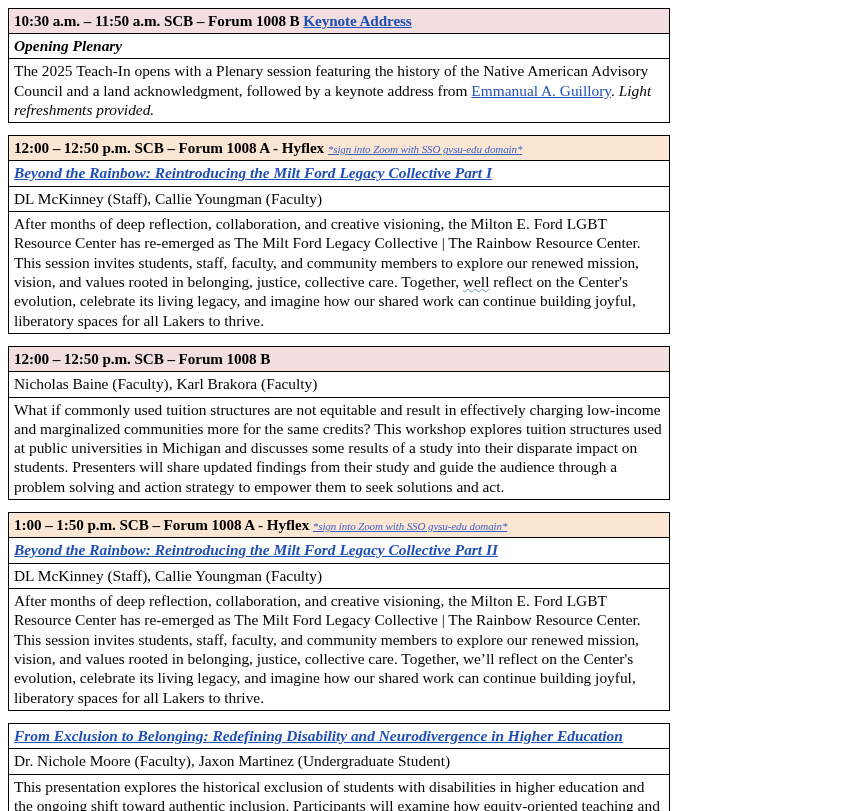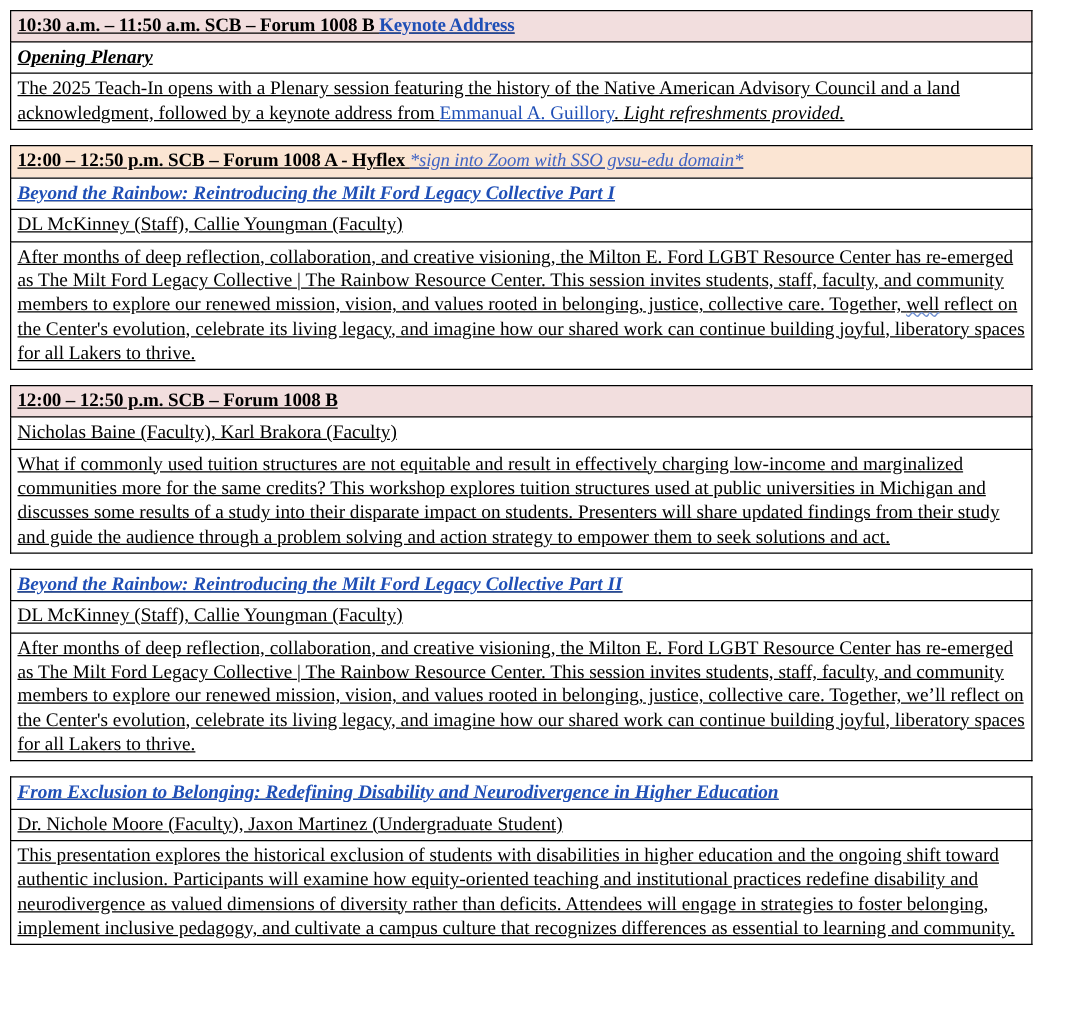--- a/index.html
+++ b/index.html
@@ -13,26 +13,25 @@
     font-family: "Liberation Serif", "DejaVu Serif", serif;
     color: #000000;
     overflow: hidden;
   }
   .page {
     width: 852px;
     padding: 8px 0 0 0;
     box-sizing: border-box;
   }
   .session-table {
-    width: 818px;
+    width: 662px;
     margin: 0 0 12px 8px;
     border-collapse: collapse;
     table-layout: fixed;
     border: 1.6px solid #000;
-    text-decoration: underline;
   }
   .session-table tr td {
     border: 1px solid #000;
     padding: 2px 5px 3px 5px;
     vertical-align: top;
     line-height: 1.255;
   }
   
   .row-header td {
     font-weight: bold;
@@ -88,21 +87,21 @@
     font-weight: bold;
     font-style: italic;
     text-decoration: underline;
     margin-top: 30px;
   }
   .link-note {
     color: #3f63c4;
     font-style: italic;
     font-weight: normal;
     text-decoration: underline;
-    font-size: 15px;
+    font-size: 11px;
   }
   .link-plain {
     color: #1f4fb6;
     font-weight: normal;
     font-style: normal;
     text-decoration: underline;
   }
   .ital { font-style: italic; }
   .spellflag {
     text-decoration: underline;
@@ -160,20 +159,23 @@
       <td><span>Nicholas Baine (Faculty), Karl Brakora (Faculty)</span></td>
     </tr>
     <tr class="row-desc">
       <td class="desc-wide desc-overflow"><span>What if commonly used tuition structures are not equitable and result in effectively charging low-income and marginalized communities more for the same credits? This workshop explores tuition structures used at public universities in Michigan and discusses some results of a study into their disparate impact on students. Presenters will share updated findings from their study and guide the audience through a problem solving and action strategy to empower them to seek solutions and act.</span></td>
     </tr>
   </tbody>
     </table>
 
   <table class="session-table">
     <tbody>
+        <tr class="row-header">
+      <td class="hdr-peach"><span>1:00 – 1:50 p.m. SCB – Forum 1008 A - Hyflex </span><span class="link-note">*sign into Zoom with SSO gvsu-edu domain*</span></td>
+    </tr>
     <tr class="row-title">
       <td><span class="link-title">Beyond the Rainbow: Reintroducing the Milt Ford Legacy Collective Part II</span></td>
     </tr>
     <tr class="row-presenters">
       <td><span>DL McKinney (Staff), Callie Youngman (Faculty)</span></td>
     </tr>
     <tr class="row-desc">
       <td><span>After months of deep reflection, collaboration, and creative visioning, the Milton E. Ford LGBT Resource Center has re-emerged as The Milt Ford Legacy Collective | The Rainbow Resource Center. This session invites students, staff, faculty, and community members to explore our renewed mission, vision, and values rooted in belonging, justice, collective care. Together, we’ll reflect on the Center's evolution, celebrate its living legacy, and imagine how our shared work can continue building joyful, liberatory spaces for all Lakers to thrive.</span></td>
     </tr>
   </tbody>

